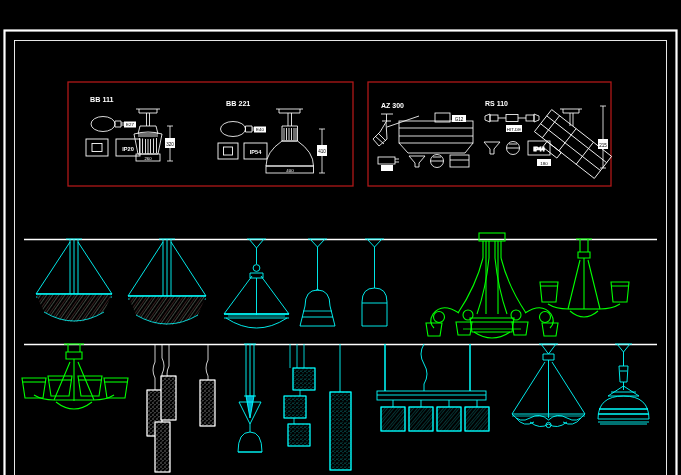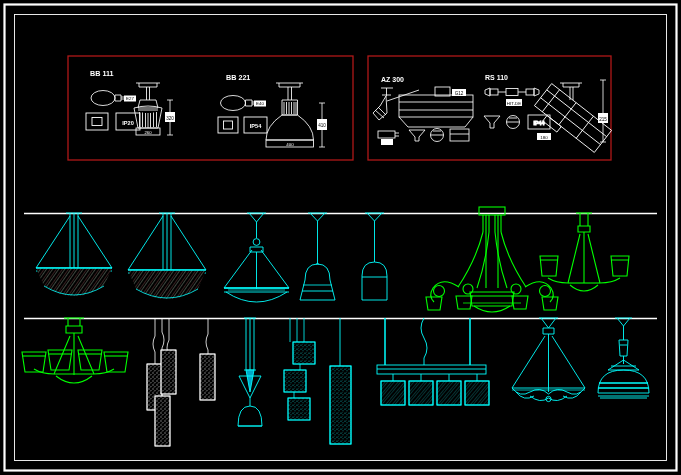--- a/index.html
+++ b/index.html
@@ -3,21 +3,21 @@
 <meta charset="utf-8">
 <title>CAD Lighting Fixtures Drawing</title>
 <style>
   html,body{margin:0;padding:0;background:#000;}
   body{
     width:681px;height:475px;overflow:hidden;
     font-family:"Liberation Sans", sans-serif;
     background:#000;position:relative;
   }
   #canvas-root{
-    position:absolute;inset:0;width:681px;height:404px;background:#a21caf;
+    position:absolute;inset:0;width:681px;height:404px;background:#a21caf;margin-top:26px;
   }
   #cad-svg{display:block;width:681px;height:475px;}
   .txt{font-family:"Liberation Sans", sans-serif;}
 </style>
 </head>
 <body>
 
 <div id="canvas-root">
 <svg id="cad-svg" viewBox="0 0 681 475" xmlns="http://www.w3.org/2000/svg">
   <defs>

